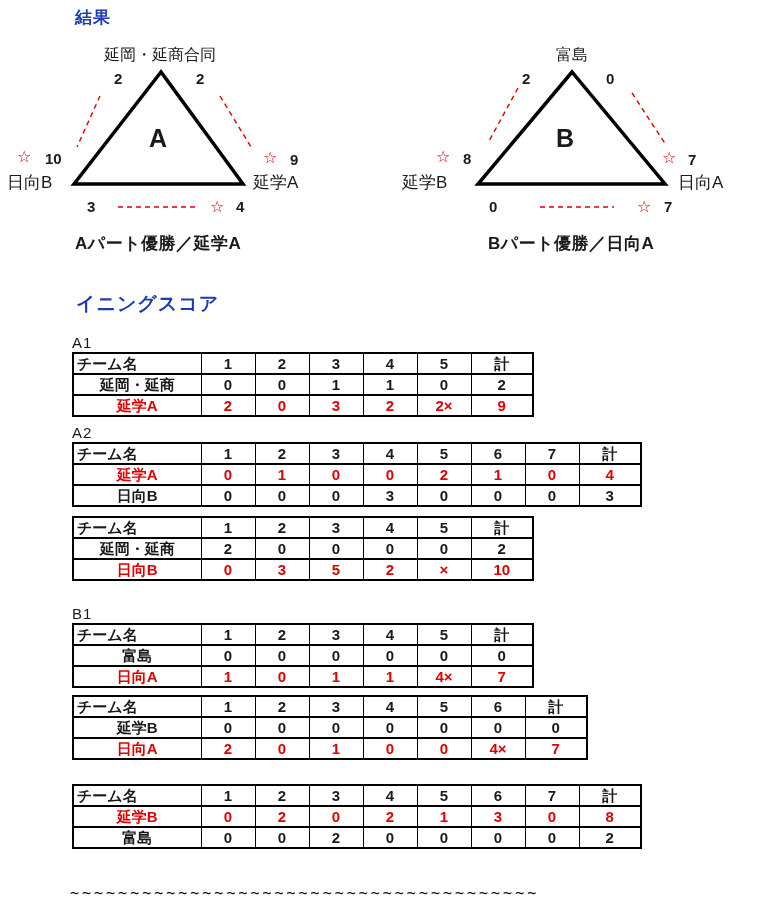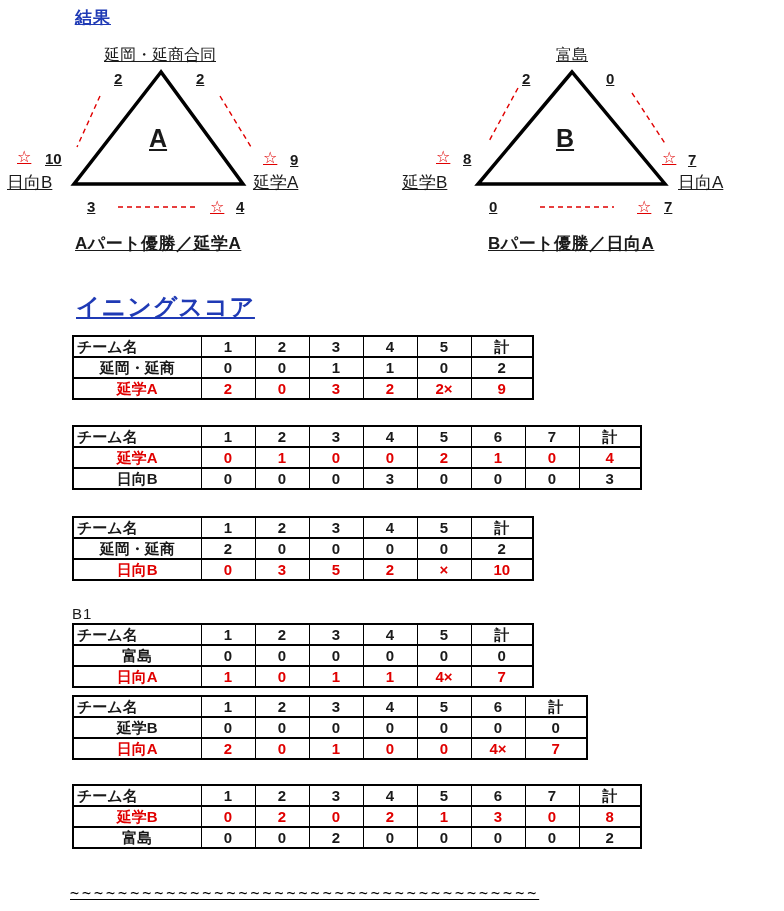--- a/index.html
+++ b/index.html
@@ -2,24 +2,24 @@
 <html><head>
 <meta charset="utf-8">
 <style>
   html,body { margin:0; padding:0; }
   #screen {
     position:relative; width:784px; height:911px; background:#ffffff;
     font-family:"Liberation Sans","DejaVu Sans",sans-serif; color:#1a1a1a;
     overflow:hidden;
     --blue:#1f3ab5; --red:#e00000;
   }
-  .abs { position:absolute; white-space:nowrap;text-decoration:underline; }
+  .abs { position:absolute; white-space:nowrap; }
   .blue-heading { color:var(--blue); font-weight:bold; letter-spacing:1px; }
   #results-heading { left:75px; top:6px; font-size:17px; }
-  #innings-heading { left:76px; top:291px; font-size:24px; }
+  #innings-heading { left:76px; top:291px; font-size:19px; }
 
   
   #tri-svg { position:absolute; left:0; top:0; }
   .tri-outline { fill:none; stroke:#000; stroke-width:3.5; stroke-linejoin:miter; }
   .dash { stroke:var(--red); stroke-width:1.4; stroke-dasharray:5 4; fill:none; }
 
   .tri-letter { font-size:25px; font-weight:600; }
   .team-label { font-size:17px; font-weight:500; }
   .edge-score { font-size:15px; font-weight:600; }
   .star { color:var(--red); font-size:16px; line-height:1; }
@@ -92,20 +92,21 @@
     <span class="abs star" style="left:637px; top:199px;">☆</span>
     <div class="abs edge-score" style="left:664px; top:198px;">7</div>
     <div class="abs tri-letter" style="left:556px; top:124px;">B</div>
     <div class="abs caption" style="left:488px; top:232px;">Bパート優勝／日向A</div>
   </div>
 
   <div id="innings-heading" class="abs blue-heading">イニングスコア</div>
 
   <div id="tables">
       <div class="table-block" style="top: 335px;">
+        <div class="table-label">A1</div>
         <table class="score-table">
           <colgroup>
             <col style="width:128px">
             <col style="width:54px">
             <col style="width:54px">
             <col style="width:54px">
             <col style="width:54px">
             <col style="width:54px">
             <col style="width:62px">
           </colgroup>
@@ -134,20 +135,21 @@
               <td>0</td>
               <td>3</td>
               <td>2</td>
               <td>2×</td>
               <td>9</td>
             </tr>
           </tbody>
         </table>
       </div>
       <div class="table-block" style="top: 425px;">
+        <div class="table-label">A2</div>
         <table class="score-table">
           <colgroup>
             <col style="width:128px">
             <col style="width:54px">
             <col style="width:54px">
             <col style="width:54px">
             <col style="width:54px">
             <col style="width:54px">
             <col style="width:54px">
             <col style="width:54px">

